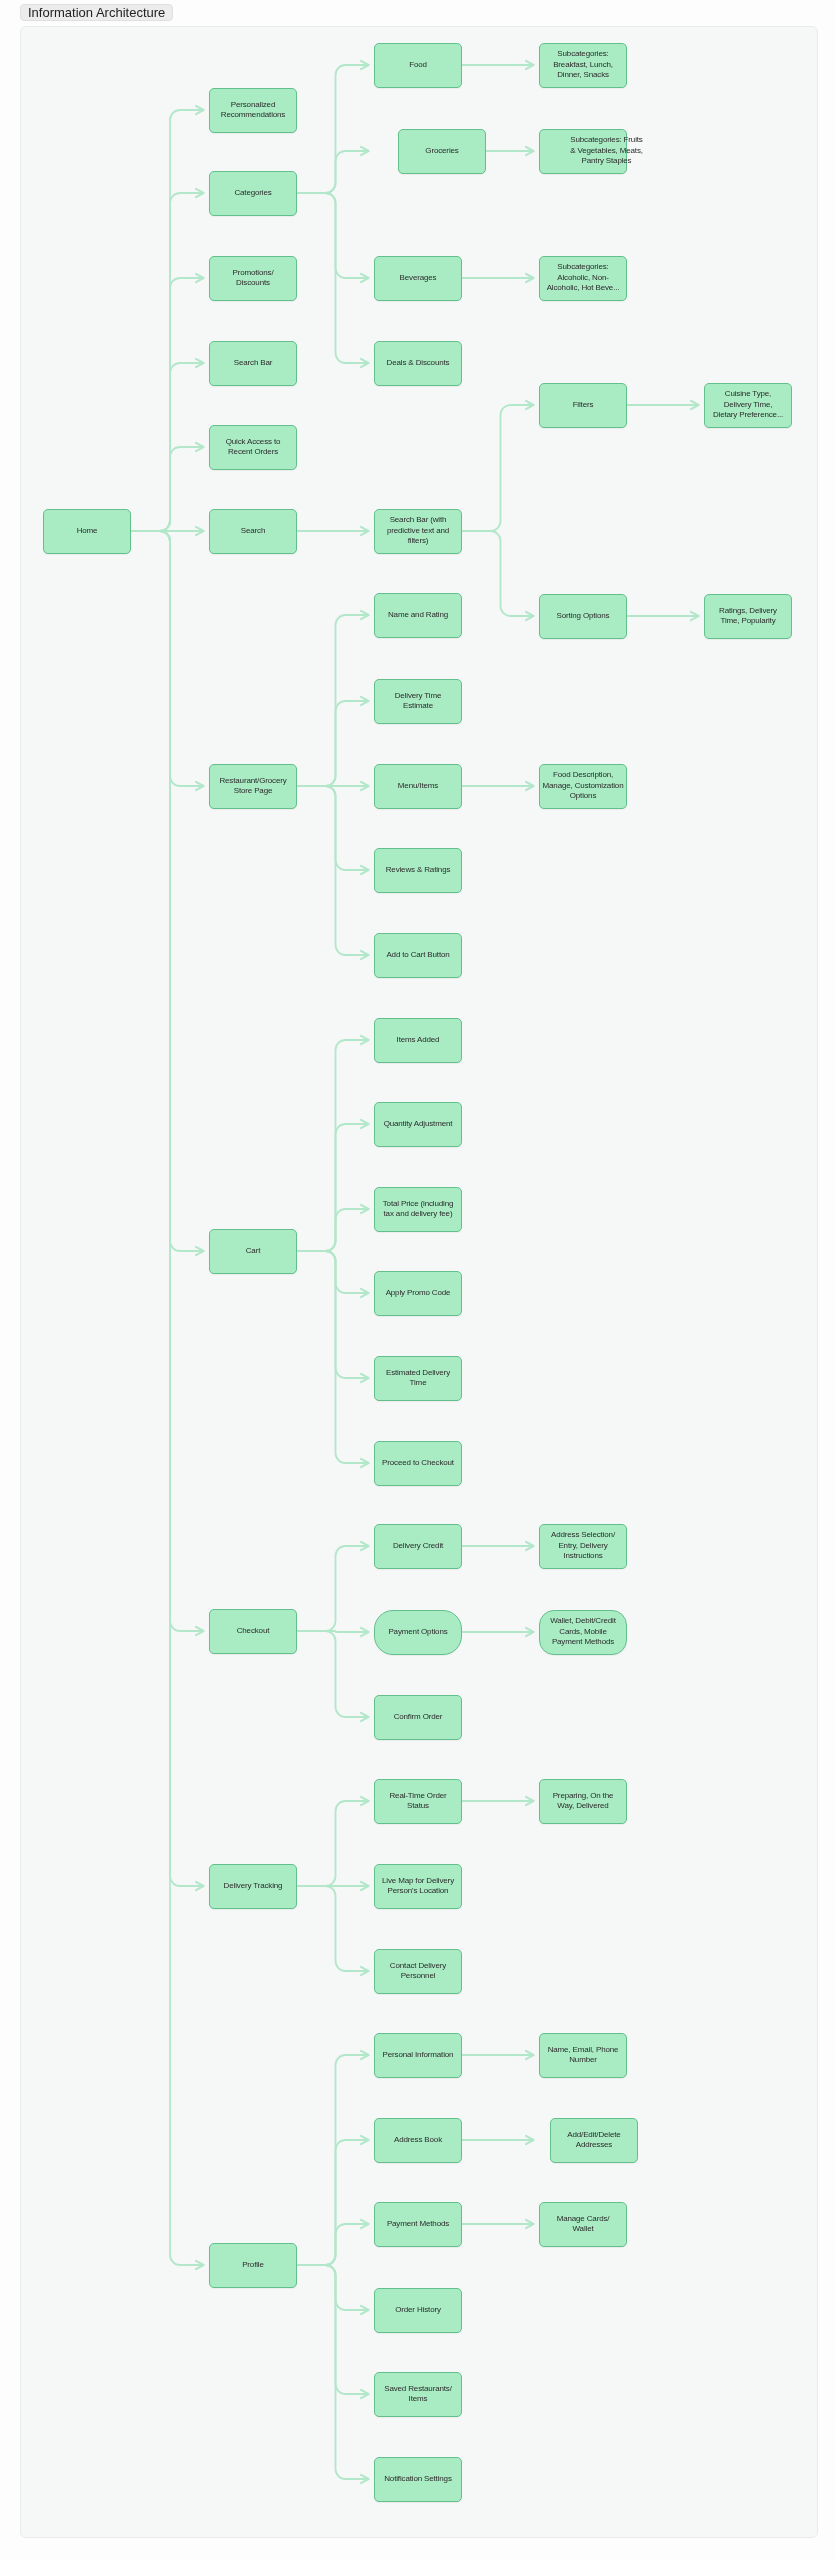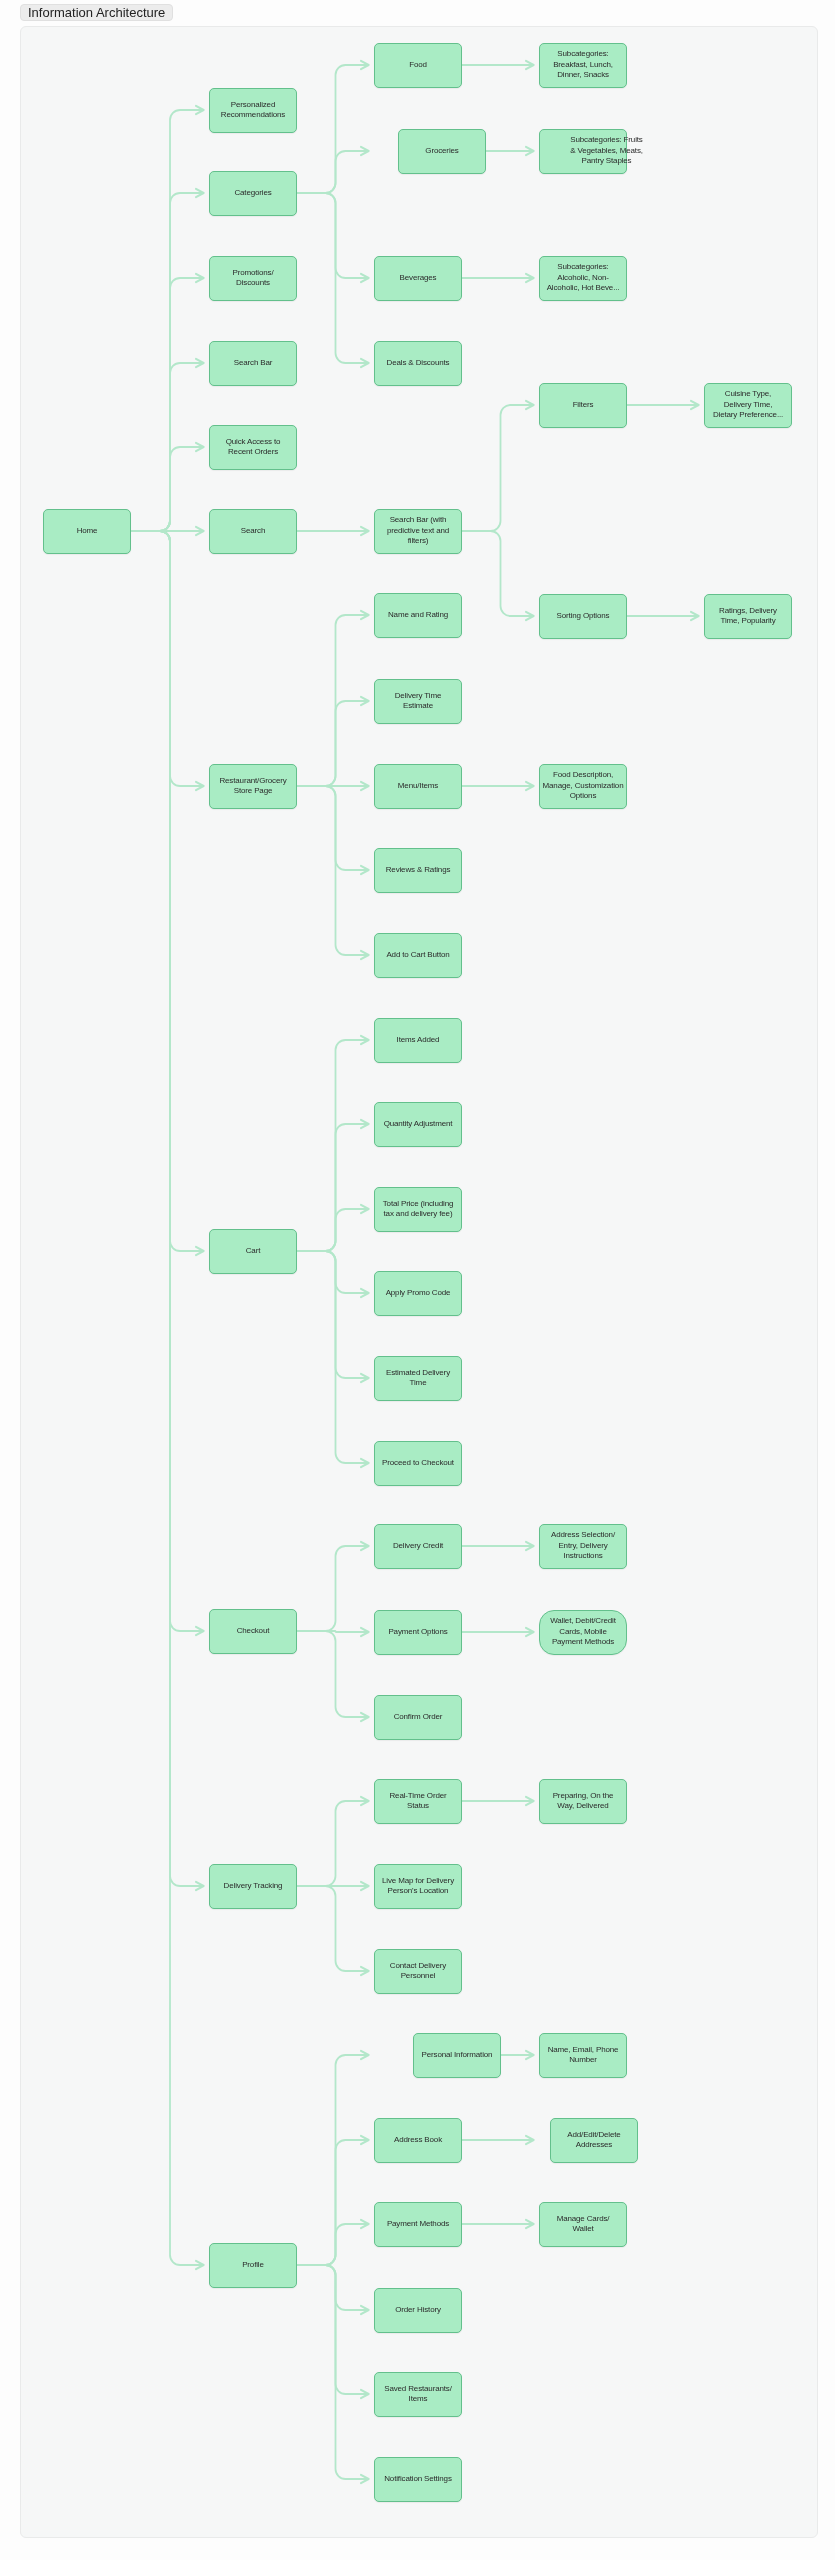--- a/index.html
+++ b/index.html
@@ -150,29 +150,29 @@
     <div class="node" style="left: 374px; top: 932.5px;">Add to Cart Button</div>
     <div class="node" style="left: 374px; top: 1017.5px;">Items Added</div>
     <div class="node" style="left: 374px; top: 1101.5px;">Quantity Adjustment</div>
     <div class="node" style="left: 374px; top: 1186.5px;">Total Price (including
 tax and delivery fee)</div>
     <div class="node" style="left: 374px; top: 1270.5px;">Apply Promo Code</div>
     <div class="node" style="left: 374px; top: 1355.5px;">Estimated Delivery
 Time</div>
     <div class="node" style="left: 374px; top: 1440.5px;">Proceed to Checkout</div>
     <div class="node" style="left: 374px; top: 1523.5px;">Delivery Credit</div>
-    <div class="node" style="left: 374px; top: 1609.5px;">Payment Options</div>
+    <div class="node" style="left: 374px; top: 1609.5px; border-radius: 19px;">Payment Options</div>
     <div class="node" style="left: 374px; top: 1694.5px;">Confirm Order</div>
     <div class="node" style="left: 374px; top: 1778.5px;">Real-Time Order
 Status</div>
     <div class="node" style="left: 374px; top: 1863.5px;">Live Map for Delivery
 Person's Location</div>
     <div class="node" style="left: 374px; top: 1948.5px;">Contact Delivery
 Personnel</div>
-    <div class="node" style="left: 374px; top: 2032.5px; margin-left: 39px;">Personal Information</div>
+    <div class="node" style="left: 374px; top: 2032.5px;">Personal Information</div>
     <div class="node" style="left: 374px; top: 2117.5px;">Address Book</div>
     <div class="node" style="left: 374px; top: 2201.5px;">Payment Methods</div>
     <div class="node" style="left: 374px; top: 2287.5px;">Order History</div>
     <div class="node" style="left: 374px; top: 2371.5px;">Saved Restaurants/
 Items</div>
     <div class="node" style="left: 374px; top: 2456.5px;">Notification Settings</div>
     <div class="node" style="left: 539px; top: 42.5px;">Subcategories:
 Breakfast, Lunch,
 Dinner, Snacks</div>
     <div class="node" style="left: 539px; top: 128.5px; padding-left: 47px;">Subcategories: Fruits

